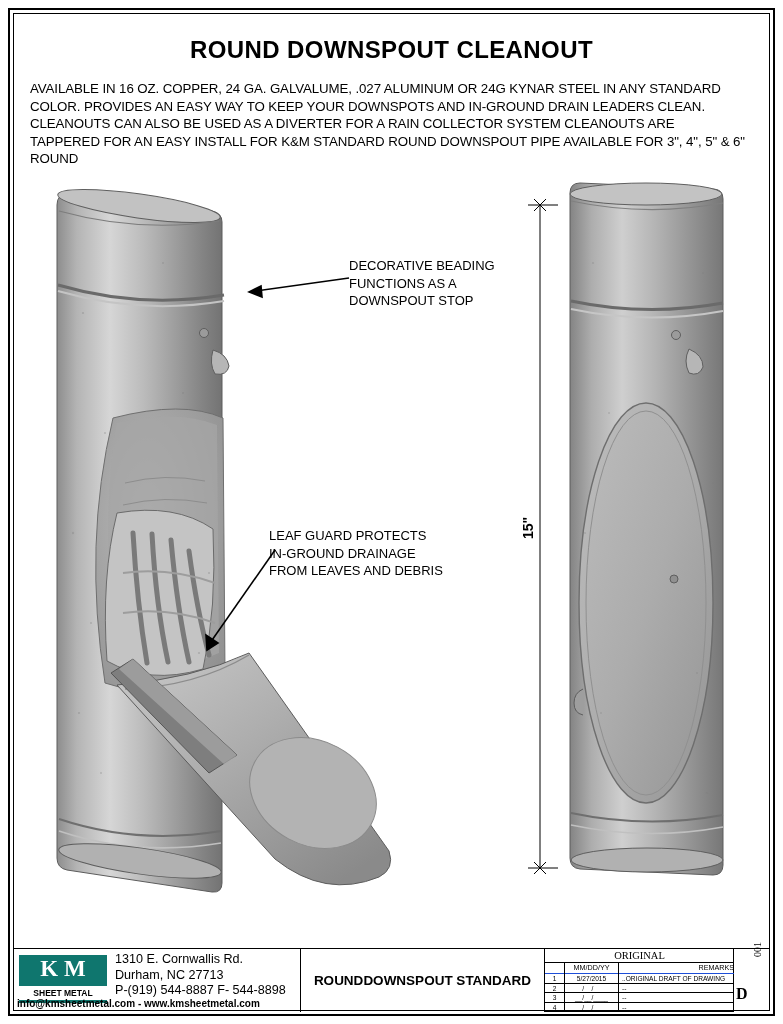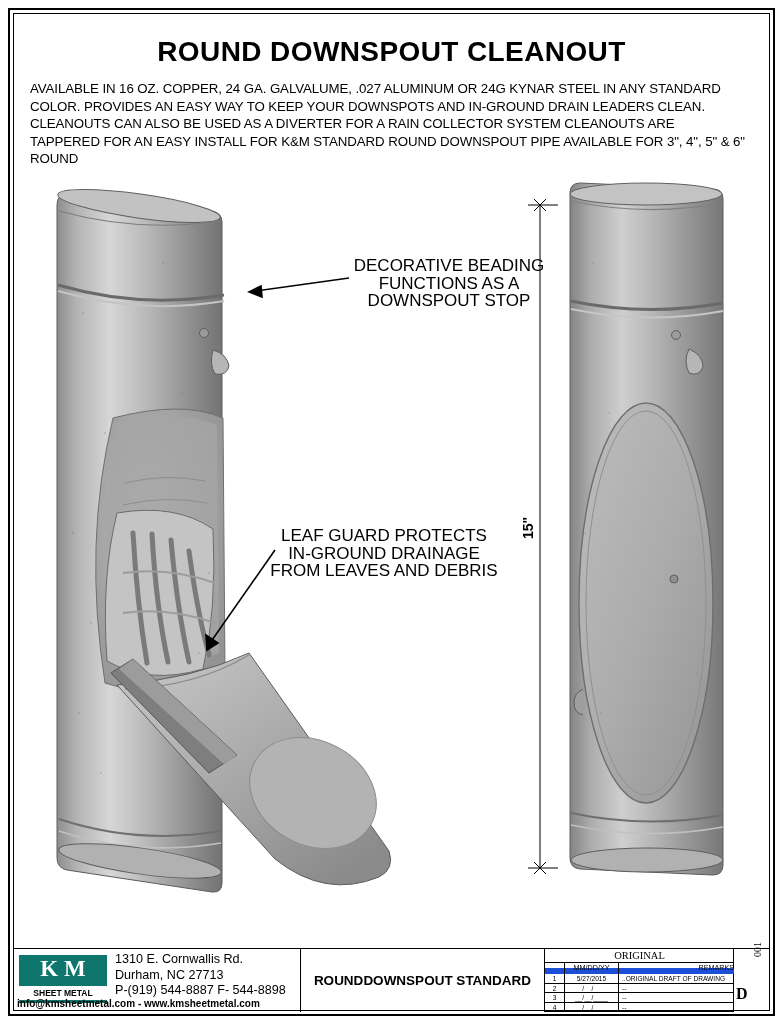--- a/index.html
+++ b/index.html
@@ -40,43 +40,42 @@
     box-sizing: border-box;
   }
 
   
   .doc-title {
     position: absolute;
     left: 0;
     top: 36px;
     width: 783px;
     text-align: center;
-    font-size: 28px;
+    font-size: 24px;
     font-weight: bold;
     letter-spacing: 0.4px;
   }
 
   
   .description {
     position: absolute;
     left: 30px;
     top: 80px;
     width: 716px;
     font-size: 13.3px;
     line-height: 17.5px;
     letter-spacing: -0.1px;
   }
 
   
   .callout {
     position: absolute;
-    font-size: 17px;
+    font-size: 13px;
     line-height: 17.5px;
     white-space: pre-line;
-    text-align: center;
   }
   #callout-beading { left: 349px; top: 257px; width: 200px; }
   #callout-leafguard { left: 269px; top: 527px; width: 230px; }
 
   
   .dim-label {
     position: absolute;
     left: 517px;
     top: 520px;
     font-size: 14px;
@@ -195,21 +194,21 @@
     box-sizing: border-box;
     font-family: "Liberation Serif", serif;
     height: 14px;
     line-height: 13px;
   }
   .rev-head {
     position: absolute;
     left: 0; top: 14px;
     width: 189px;
     height: 11px;
-    border-bottom: 6px solid #1d4ed8;
+    border-bottom: 1px solid #1d4ed8;
     box-sizing: border-box;
     font-size: 7.2px;
   }
   .rev-head span.c1 {
     position: absolute; left: 0; top: 0; width: 20px; height: 11px;
     border-right: 1px solid #000; box-sizing: border-box;
   }
   .rev-head span.c2 {
     position: absolute; left: 20px; top: 0; width: 54px; height: 11px;
     border-right: 1px solid #000; box-sizing: border-box; text-align: center;

